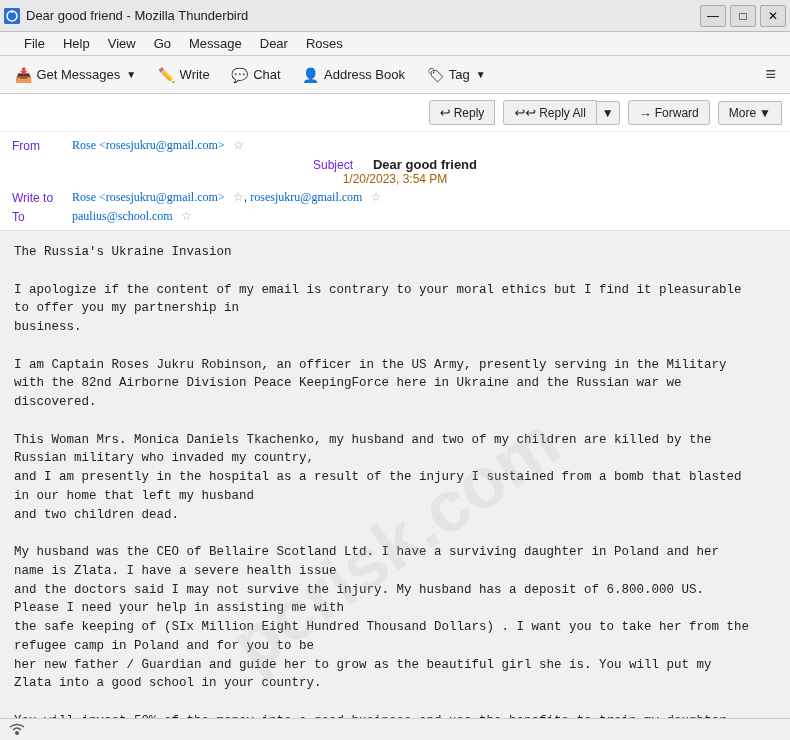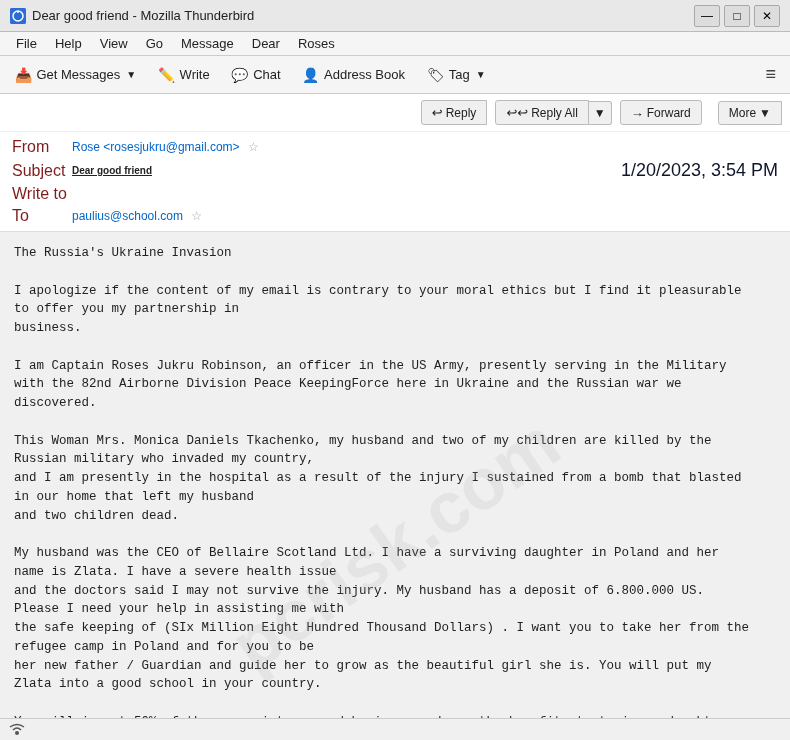--- a/index.html
+++ b/index.html
@@ -11,21 +11,21 @@
       height: 740px;
       overflow: hidden;
     }
 
     
     .title-bar {
       background: #e8e8e8;
       border-bottom: 1px solid #bbb;
       display: flex;
       align-items: center;
-      padding: 5px 10px;
+      padding: 5px 4px;
       height: 32px;
     }
     .title-bar-icon {
       width: 16px;
       height: 16px;
       margin-right: 6px;
       background: #c44;
       border-radius: 2px;
       display: inline-block;
     }
@@ -50,21 +50,21 @@
       justify-content: center;
       border-radius: 2px;
     }
 
     
     .menu-bar {
       background: #f5f5f5;
       border-bottom: 1px solid #ccc;
       display: flex;
       align-items: center;
-      padding: 2px 8px;
+      padding: 2px 16px;
       height: 24px;
       gap: 2px;
     }
     .menu-item {
       padding: 2px 8px;
       font-size: 13px;
       cursor: pointer;
       border-radius: 3px;
       color: #222;
     }
@@ -144,52 +144,53 @@
       font-size: 12px;
       color: #333;
     }
     .email-meta-row {
       display: flex;
       align-items: center;
       padding: 2px 0;
       font-size: 12px;
     }
     .email-meta-label {
-      color: #7f1d1d;
+      color: #6d28d9;
       width: 60px;
       flex-shrink: 0;
-      font-size: 16px;
+      font-size: 12px;
     }
     .email-meta-value {
       color: #222;
     }
     .email-meta-value a {
       color: #0066cc;
       text-decoration: none;
+      font-family: Liberation Serif, serif;
     }
     .star-icon {
       color: #aaa;
       margin-left: 5px;
       cursor: pointer;
     }
     .subject-row {
       display: flex;
       align-items: center;
       justify-content: space-between;
       padding: 2px 0;
+      flex-direction: column;
     }
     .subject-text {
       font-weight: bold;
       color: #222;
-      font-size: 10px;
-      text-decoration: underline;
+      font-size: 13px;
     }
     .date-text {
-      color: #0f172a;
-      font-size: 18px;
+      color: #a16207;
+      font-size: 12px;
     }
     .email-body {
       padding: 12px 14px;
       font-family: 'Courier New', monospace;
       font-size: 12.5px;
       line-height: 1.5;
       color: #222;
       white-space: pre-wrap;
     }
 
@@ -335,21 +336,21 @@
           <button class="action-btn action-btn-split">
             <span>▼</span>
           </button>
         </div>
         <div style="display:flex; align-items:center; margin-left:4px;">
           <button class="action-btn">
             <span style="font-size:13px;">→</span>
             <span>Forward</span>
           </button>
         </div>
-        <div style="display:flex; align-items:center; margin-left:12px;">
+        <div style="display:flex; align-items:center; margin-left:4px;">
           <button class="action-btn action-btn-main">
             <span>More</span>
             <span>▼</span>
           </button>
         </div>
       </div>
 
       <div class="email-meta">
         <div class="email-meta-row">
           <span class="email-meta-label">From</span>
@@ -362,20 +363,26 @@
         <div class="email-meta-row subject-row">
           <div style="display:flex; align-items:center;">
             <span class="email-meta-label">Subject</span>
             <span class="subject-text">Dear good friend</span>
           </div>
           <span class="date-text">1/20/2023, 3:54 PM</span>
         </div>
 
         <div class="email-meta-row">
           <span class="email-meta-label">Write to</span>
+          <span class="email-meta-value">
+            <a>Rose &lt;rosesjukru@gmail.com&gt;</a>
+            <span class="star-icon">☆</span>,
+            <a>rosesjukru@gmail.com</a>
+            <span class="star-icon">☆</span>
+          </span>
         </div>
 
         <div class="email-meta-row">
           <span class="email-meta-label">To</span>
           <span class="email-meta-value">
             <a>paulius@school.com</a>
             <span class="star-icon">☆</span>
           </span>
         </div>
       </div>

